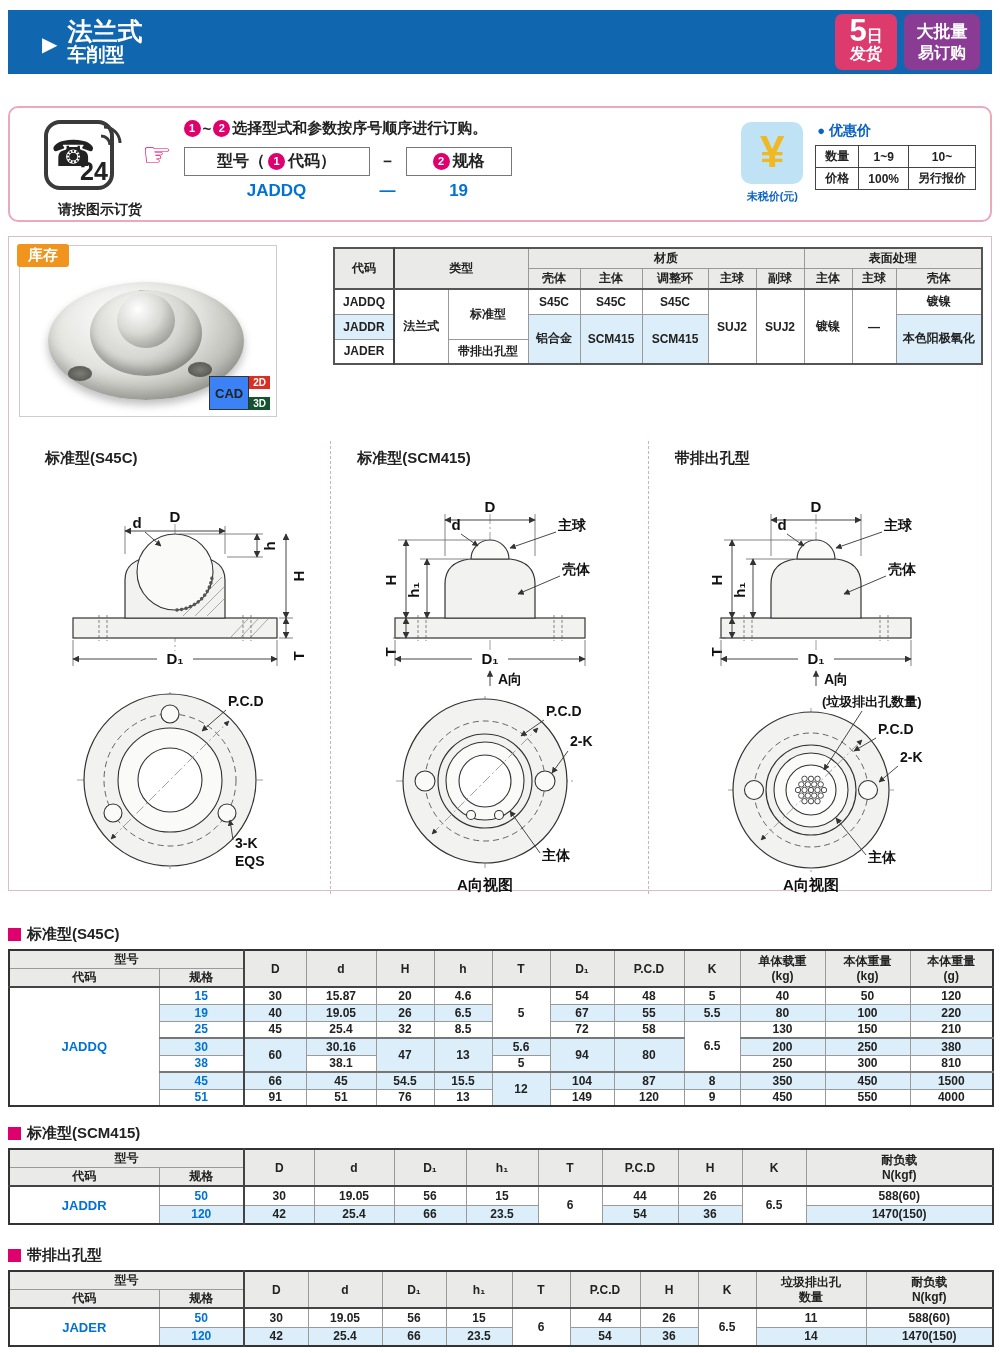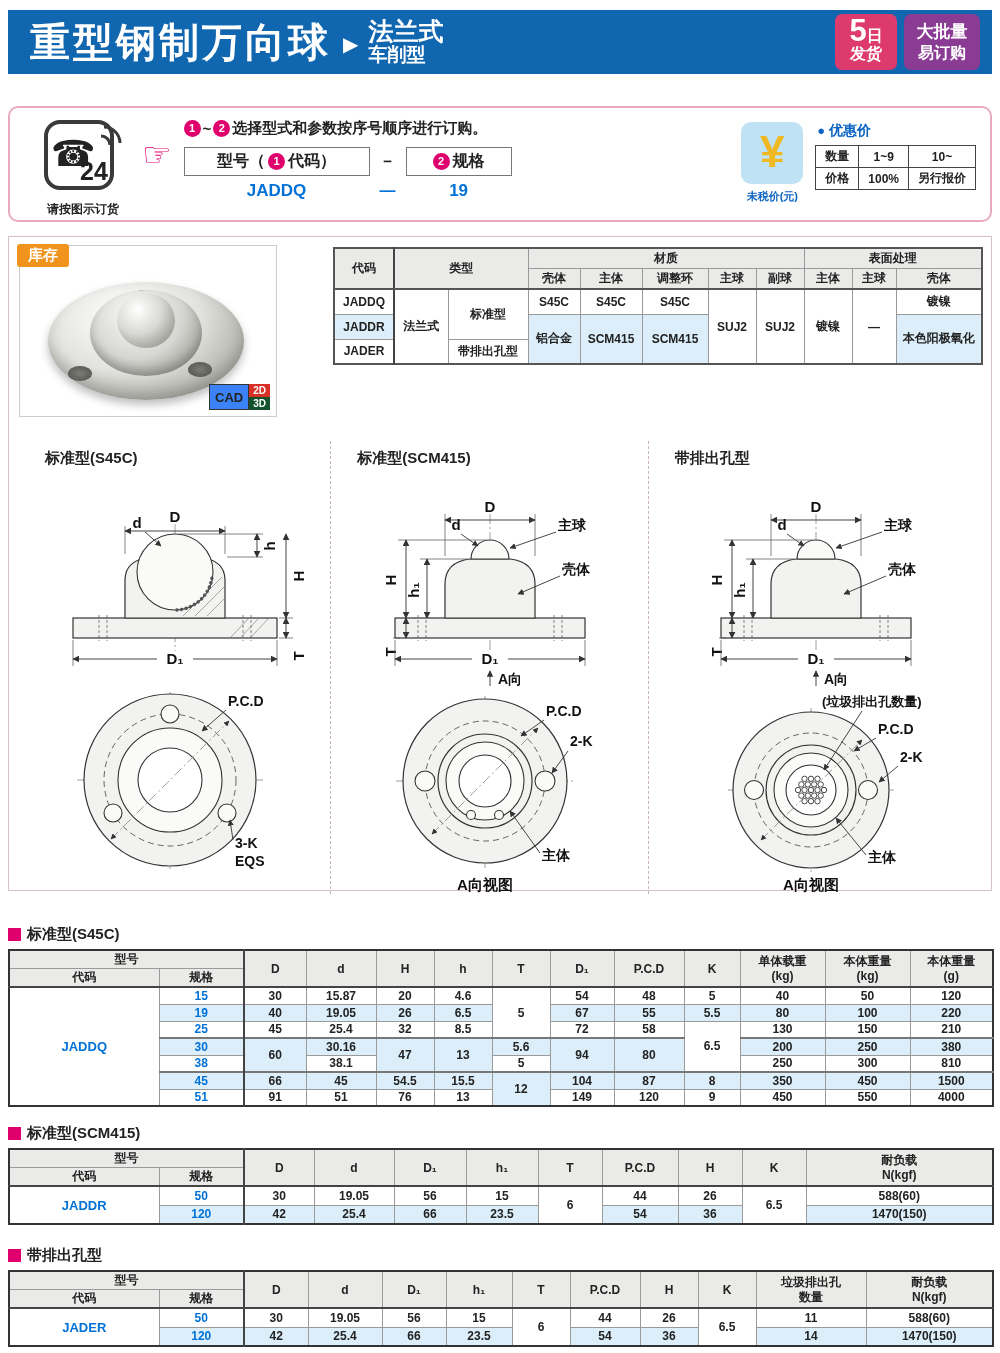--- a/index.html
+++ b/index.html
@@ -22,21 +22,21 @@
   .badge5 .sb { display:block; font-size:16px; font-weight:bold; line-height:14px; }
   .badgeB { width:76px; height:56px; background:#8a3b94; border-radius:7px; color:#fff; text-align:center;
             font-weight:bold; display:flex; flex-direction:column; justify-content:center; }
   .badgeB .l1 { font-size:17px; line-height:22px; }
   .badgeB .l2 { font-size:16px; line-height:20px; }
 
   
   .order-box { margin-top:32px; height:116px; border:2px solid #eaa9bc; border-radius:10px;
                display:flex; align-items:flex-start; padding:8px 14px; }
   .phone-wrap { width:118px; text-align:center; }
-  .phone-cap { font-size:12px; font-weight:bold; margin-top:1px; }
+  .phone-cap { font-size:14px; font-weight:bold; margin-top:1px;text-align:right; }
   .hand { font-size:33px; color:#e0006d; margin:22px 4px 0 0; line-height:1; }
   .order-mid { margin-left:8px; }
   .instr-line { font-size:15px; font-weight:bold; display:flex; align-items:center; gap:2px; margin-top:3px; }
   .circle-num { width:17px; height:17px; border-radius:50%; background:#e0006d; color:#fff; font-size:11px;
                 font-weight:bold; line-height:17px; text-align:center; display:inline-block; flex:0 0 auto; }
   .boxes-line { display:flex; align-items:center; margin-top:9px; gap:10px; }
   .obox { border:1.5px solid #777; padding:3px 6px; font-size:16px; font-weight:bold; background:#fff;
           display:flex; align-items:center; justify-content:center; gap:3px; }
   .obox1 { width:186px; } .obox2 { width:106px; }
   .odash { font-size:16px; font-weight:bold; width:16px; text-align:center; }
@@ -68,21 +68,21 @@
   .p-dome { position:absolute; left:70px; top:44px; width:112px; height:86px; border-radius:50%;
             background:radial-gradient(ellipse at 40% 28%, #fafaf8, #d6d6d2 50%, #a2a29c 80%, #8a8a84);
             box-shadow:inset 0 -6px 10px rgba(0,0,0,.2); }
   .p-ball { position:absolute; left:97px; top:47px; width:58px; height:55px; border-radius:50%;
             background:radial-gradient(circle at 36% 30%, #ffffff, #d8d8d4 45%, #9d9d97 80%, #777); }
   .cad-badge { position:absolute; right:6px; bottom:6px; display:flex; z-index:3; }
   .cad-label { border:1.5px solid #333; background:#3b82f6; font-weight:bold; font-size:13px; padding:0 5px;
                display:flex; align-items:center; }
   .cad-chips { display:flex; flex-direction:column; }
   .chip { color:#fff; font-size:10px; font-weight:bold; padding:0 4px; line-height:13px; text-align:center; }
-  .chip2d { background:#d93025; } .chip3d { background:#14532d; }
+  .chip2d { background:#d93025; } .chip3d { background:#14532d;margin-top:8px; }
 
   
   .mat-table { position:absolute; right:8px; top:10px; border-collapse:collapse; table-layout:fixed;
                width:648px; border:2px solid #555; }
   .mat-table th, .mat-table td { border:1px solid #999; text-align:center; font-size:12px; font-weight:bold;
                                  color:#222; padding:1px 0; }
   .mat-table thead th { background:#eaeae8; height:20px; }
   .mat-table tbody td { height:25px; }
   .mat-table thead tr.sub th { border-bottom:2px solid #555; }
   .mat-table th.r2 { border-bottom:2px solid #555; }
@@ -132,21 +132,20 @@
   tr.alt { background:#dbeef9; }
   tr.gs td { border-top:2px solid #777; }
   .mt1 { margin-top:34px; } .mt2 { margin-top:17px; } .mt3 { margin-top:21px; }
 </style>
 </head>
 <body>
 
 <div class="page">
 
   <div class="header">
-    <span class="htitle">重型钢制万向球</span>
     <span class="harrow">▶</span>
     <span class="htype">
       <span class="t1">法兰式</span><br>
       <span class="t2">车削型</span>
     </span>
     <span class="badges">
       <span class="badge5">
         <span class="n">5</span><span class="dy">日</span>
         <span class="sb">发货</span>
       </span>

